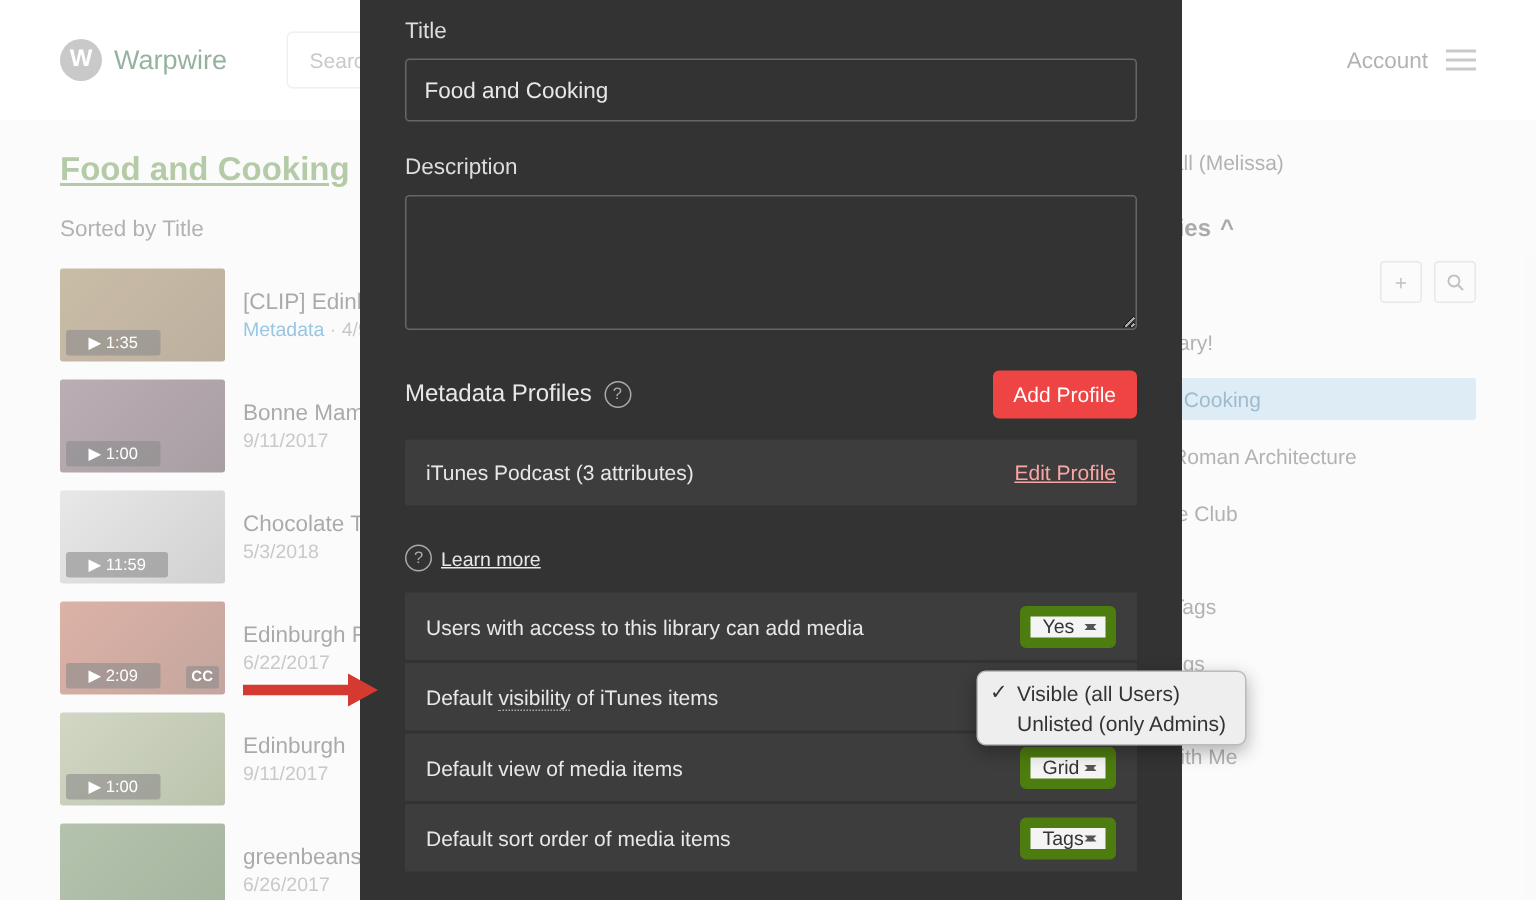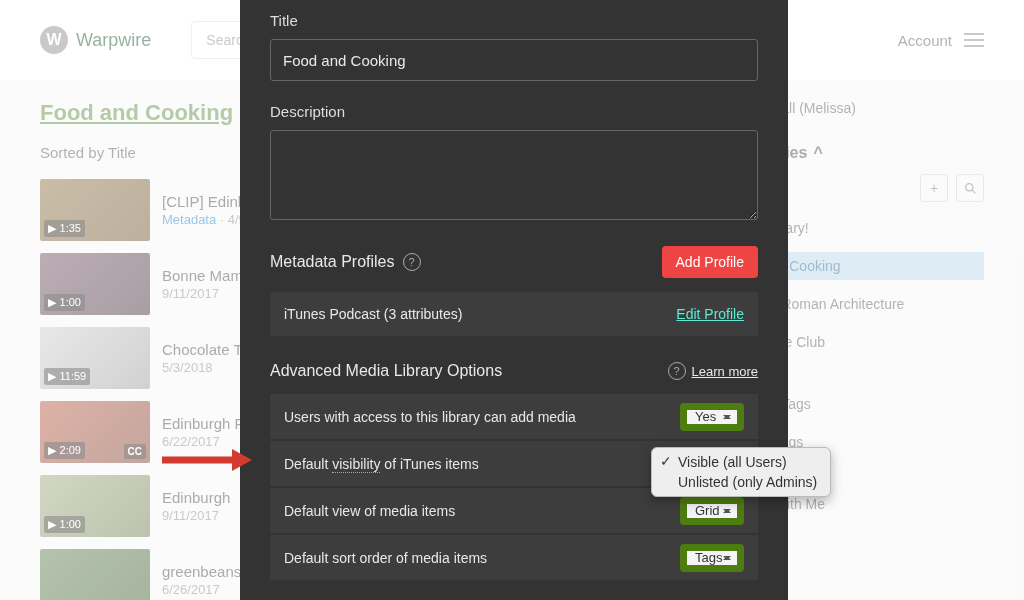--- a/index.html
+++ b/index.html
@@ -22,21 +22,21 @@
 .sort-line { font-size: 15px; color: #555; margin-bottom: 18px; }
 
 .media-list { display: flex; flex-direction: column; gap: 12px; }
 .media-item { display: flex; gap: 12px; }
 .thumb { width: 110px; height: 62px; background: linear-gradient(135deg,#8a6d3b,#6b4f2a); position: relative; border-radius: 2px; }
 .thumb.t2 { background: linear-gradient(135deg,#6a4a5a,#3d2a35); }
 .thumb.t3 { background: linear-gradient(135deg,#ccc,#999); }
 .thumb.t4 { background: linear-gradient(135deg,#b5543a,#7a3a2a); }
 .thumb.t5 { background: linear-gradient(135deg,#9aa77a,#6a7a4a); }
 .thumb.t6 { background: linear-gradient(135deg,#5a7a4a,#3a5a2a); }
-.dur { position: absolute; bottom: 4px; left: 4px; background: rgba(0,0,0,0.6); color: #fff; font-size: 11px; padding: 2px 4px; border-radius: 2px; }
+.dur { position: absolute; bottom: 4px; left: 4px; background: rgba(0,0,0,0.6); color: #fff; font-size: 11px; padding: 2px 15px; border-radius: 2px; }
 .cc { position: absolute; bottom: 4px; right: 4px; background: rgba(0,0,0,0.6); color: #fff; font-size: 10px; padding: 2px 4px; border-radius: 2px; font-weight: 700; }
 .media-info { display: flex; flex-direction: column; justify-content: center; }
 .media-title { font-size: 15px; color: #444; }
 .media-meta { font-size: 13px; color: #888; margin-top: 2px; }
 .unlisted { color: #1a82c5; font-weight: 500; }
 
 .side-col { width: 230px; font-size: 14px; color: #555; }
 .owner { margin-bottom: 28px; }
 .side-head { font-size: 16px; font-weight: 700; color: #444; margin-bottom: 12px; display: flex; align-items: center; gap: 6px; }
 .side-list { display: flex; flex-direction: column; gap: 10px; }
@@ -49,21 +49,21 @@
 .scrim { position: absolute; inset: 0; background: rgba(255,255,255,0.55); }
 .dialog { position: absolute; left: 240px; top: 0; width: 548px; height: 600px; background: #333; color: #e8e8e8; padding: 12px 30px 30px 30px; overflow: hidden; }
 .d-label { font-size: 15px; margin-bottom: 10px; color: #ddd; }
 .d-input { width: 100%; height: 42px; background: #333; border: 1px solid #666; border-radius: 3px; padding: 0 12px; color: #e8e8e8; font-size: 15px; margin-bottom: 22px; }
 .d-textarea { width: 100%; height: 90px; background: #333; border: 1px solid #666; border-radius: 3px; margin-bottom: 22px; resize: both; }
 .d-row-head { display: flex; align-items: center; justify-content: space-between; margin-bottom: 14px; }
 .d-row-head-left { display: flex; align-items: center; gap: 8px; font-size: 16px; }
 .help-circle { width: 18px; height: 18px; border: 1.5px solid #aaa; border-radius: 50%; display: flex; align-items: center; justify-content: center; font-size: 11px; color: #aaa; }
 .add-profile-btn { background: #ef4444; color: #fff; border: none; border-radius: 4px; padding: 8px 14px; font-size: 14px; cursor: pointer; }
 .profile-row { background: #3d3d3d; padding: 14px 14px; display: flex; justify-content: space-between; align-items: center; font-size: 14px; margin-bottom: 26px; border-radius: 2px; }
-.edit-link { color: #5eead4; text-decoration: underline; cursor: pointer; }
+.edit-link { color: #fca5a5; text-decoration: underline; cursor: pointer; }
 .learn-more { display: flex; align-items: center; gap: 6px; font-size: 13px; }
 .learn-more span.txt { text-decoration: underline; }
 
 .opt-row { background: #3d3d3d; padding: 10px 14px; display: flex; justify-content: space-between; align-items: center; font-size: 14px; margin-bottom: 2px; height: 45px; }
 .sel { width: 64px; height: 28px; background: #f4f4f4; border: 7px solid #4d7c0f; border-radius: 4px; padding: 0 8px; font-size: 13px; color: #333; position: relative; display: flex; align-items: center; }
 .sel::after { content: ""; position: absolute; right: 6px; top: 5px; width: 0; height: 0; border-left: 4px solid transparent; border-right: 4px solid transparent; border-bottom: 4px solid #555; }
 .sel::before { content: ""; position: absolute; right: 6px; bottom: 5px; width: 0; height: 0; border-left: 4px solid transparent; border-right: 4px solid transparent; border-top: 4px solid #555; }
 .dotted { border-bottom: 1px dotted #aaa; }
 
 
@@ -204,23 +204,20 @@
       <span class="help-circle">?</span>
     </div>
     <button class="add-profile-btn">Add Profile</button>
   </div>
   <div class="profile-row">
     <span>iTunes Podcast (3 attributes)</span>
     <span class="edit-link">Edit Profile</span>
   </div>
 
   <div class="d-row-head">
-    <div class="d-row-head-left">
-      <span>Advanced Media Library Options</span>
-    </div>
     <div class="learn-more">
       <span class="help-circle">?</span>
       <span class="txt">Learn more</span>
     </div>
   </div>
 
   <div class="opt-row">
     <span>Users with access to this library can add media</span>
     <div class="sel">Yes</div>
   </div>

